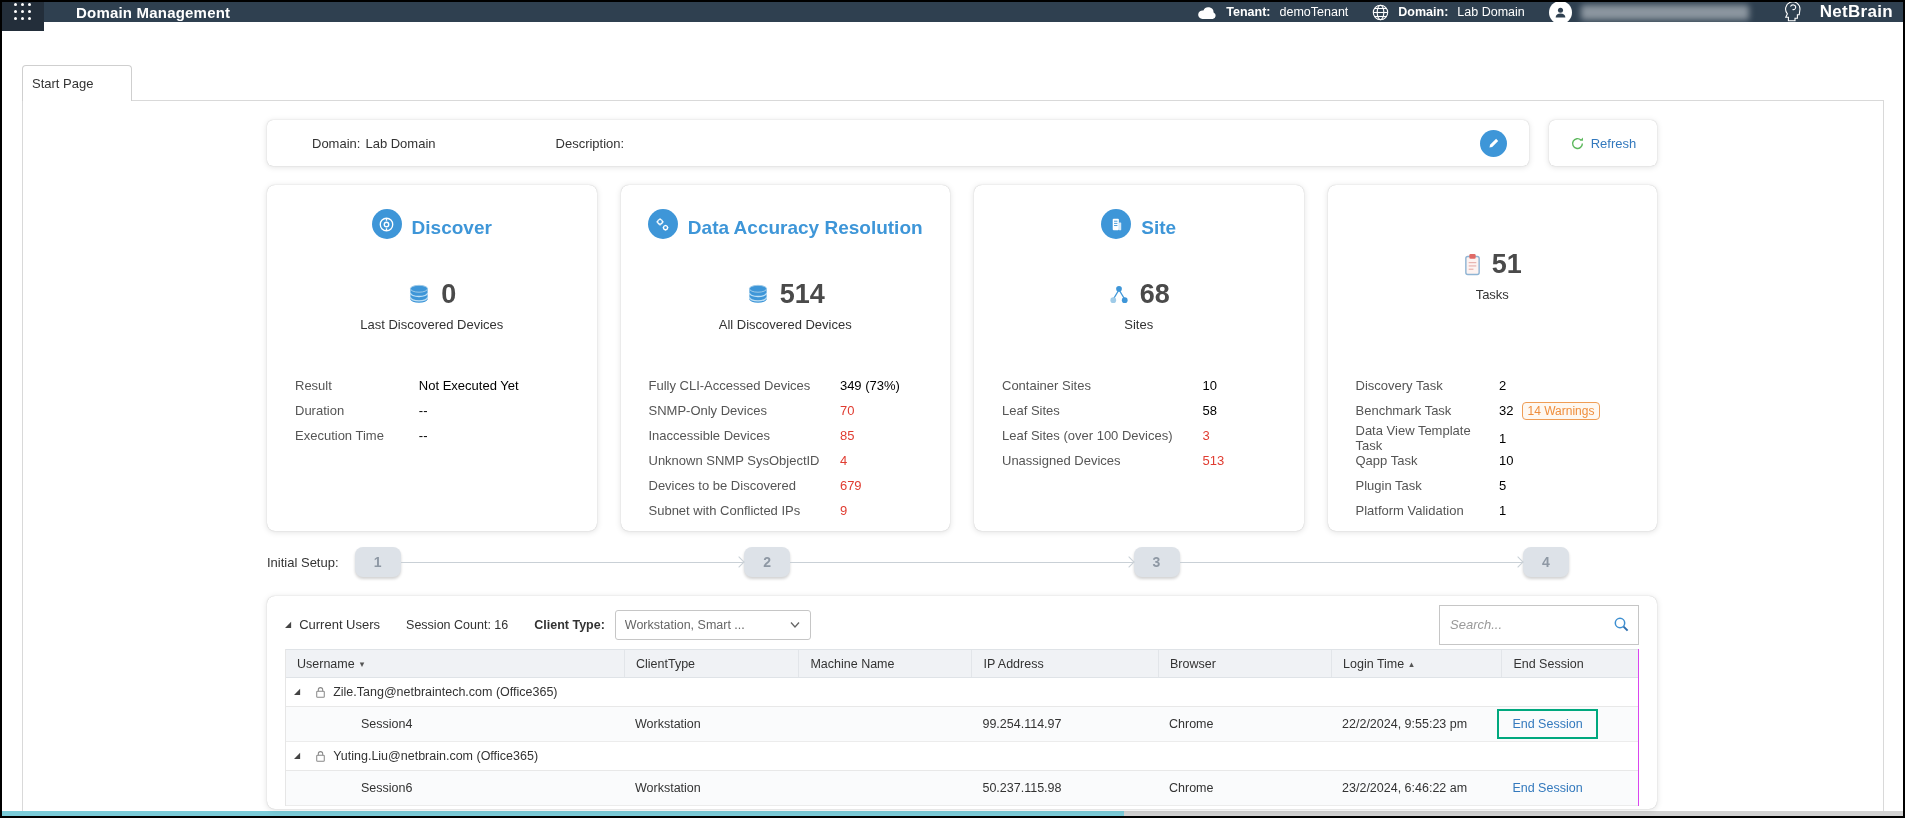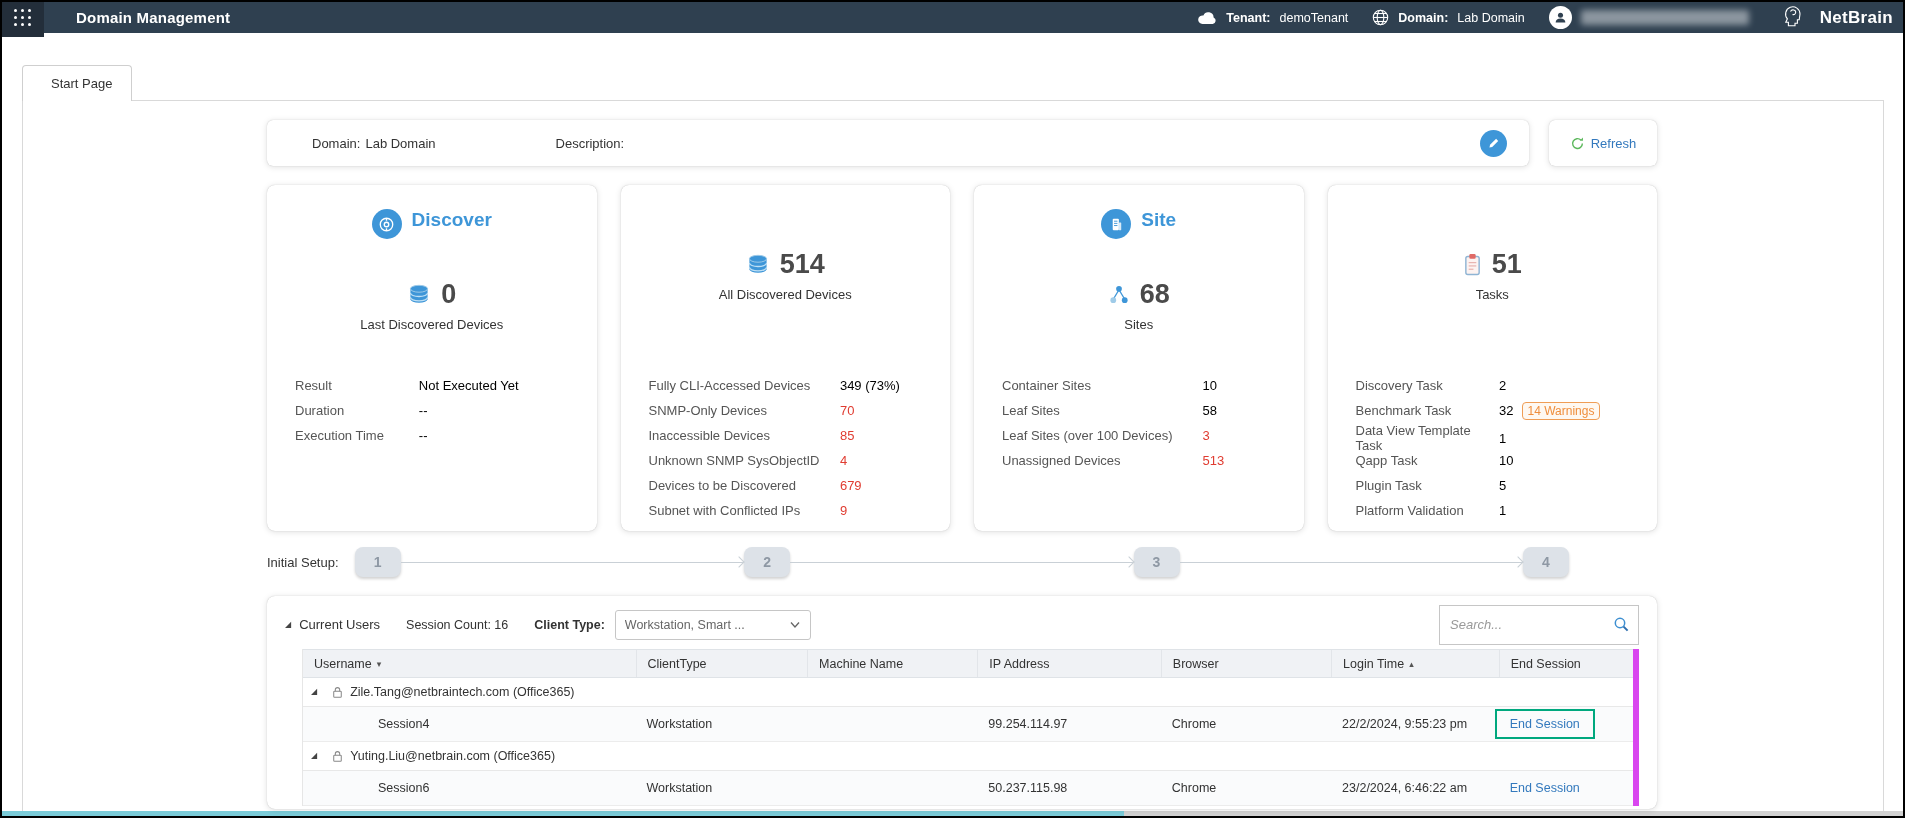--- a/index.html
+++ b/index.html
@@ -1,50 +1,50 @@
 <!DOCTYPE html>
 <html><head>
 <meta charset="utf-8">
 <style>
   * { margin:0; padding:0; box-sizing:border-box; }
   body { width:1905px; height:818px; font-family:"Liberation Sans","DejaVu Sans",sans-serif; background:#888; }
   #frame { position:relative; width:1905px; height:818px; background:#fff; border:2px solid #000; overflow:hidden; }
 
   
-  #topbar { position:absolute; top:0; left:0; right:0; height:31px; background:#2f4050; display:flex; align-items:center; }
+  #topbar { position:absolute; top:0; left:0; right:0; height:20px; background:#2f4050; display:flex; align-items:center; }
   .app-grid { width:42px; height:38px; background:#232e3a; display:flex; align-items:center; justify-content:center; cursor:pointer; }
   .dots { display:grid; grid-template-columns:repeat(3,4px); grid-template-rows:repeat(3,4px); gap:3px; }
   .dots span { width:3px; height:3px; border-radius:50%; background:#fff; }
   .tb-title { color:#fff; font-size:15px; font-weight:bold; margin-left:32px; letter-spacing:.2px; }
   .tb-right { margin-left:auto; display:flex; align-items:center; gap:9px; margin-right:10px; color:#fff; font-size:12.5px;justify-content:flex-end; }
   .tb-label { font-weight:bold; }
   .tb-sep { width:6px; }
   .avatar { width:23px; height:23px; border-radius:50%; background:#fff; display:flex; align-items:center; justify-content:center; cursor:pointer; }
   .blur-bar { width:168px; height:15px; background:#e7ebee; opacity:.5; filter:blur(3px); border-radius:2px; }
   .logo { font-size:17px; font-weight:bold; color:#fff; letter-spacing:.3px; margin-left:6px; }
 
   
-  .tab { position:absolute; top:63px; left:20px; width:110px; height:36px; background:#fff; border:1px solid #cfcfcf; border-bottom:none; border-radius:4px 4px 0 0; font-size:13px; color:#333; display:flex; align-items:center; padding-left:28px; z-index:3; cursor:pointer; }
+  .tab { position:absolute; top:63px; left:20px; width:110px; height:36px; background:#fff; border:1px solid #cfcfcf; border-bottom:none; border-radius:4px 4px 0 0; font-size:13px; color:#333; display:flex; align-items:center; padding-left:9px; z-index:3; cursor:pointer; }
 
   
   #content { position:absolute; top:98px; left:20px; right:19px; bottom:5px; background:#fff; border:1px solid #d9d9d9; border-bottom:none; z-index:1; }
   #col { position:absolute; left:244px; top:0; width:1390px; }
 
   
   .dom-row { margin-top:19px; display:flex; gap:20px; height:46px; }
   .card-sh { background:#fff; border-radius:6px; box-shadow:0 0 1px rgba(0,0,0,.25), 0 1px 6px rgba(0,0,0,.13); }
   .dom-info { flex:1; display:flex; align-items:center; padding:0 22px 0 45px; font-size:13px; color:#333; }
   .dom-desc { margin-left:120px; }
   .pencil-btn { margin-left:auto; width:27px; height:27px; border-radius:50%; background:#3e96d8; display:flex; align-items:center; justify-content:center; cursor:pointer; }
   .refresh-btn { width:108px; display:flex; align-items:center; justify-content:center; gap:6px; color:#3379bd; font-size:13px; cursor:pointer; }
 
   
   .cards-row { margin-top:19px; display:flex; gap:24px; }
   .mcard { flex:1; height:346px; border-radius:8px; background:#fff; box-shadow:0 0 1px rgba(0,0,0,.25), 0 1px 6px rgba(0,0,0,.13); padding-top:24px; position:relative; }
-  .mcard-head { display:flex; align-items:flex-start; justify-content:center; gap:10px; cursor:pointer; }
+  .mcard-head { display:flex; align-items:flex-end; justify-content:center; gap:10px; cursor:pointer; }
   .mcard-circle { width:30px; height:30px; border-radius:50%; background:#3e96d8; display:flex; align-items:center; justify-content:center; flex:none; }
   .mcard-title { font-size:19px; font-weight:bold; color:#3e96d8; }
   .mcard-stat { margin-top:40px; display:flex; align-items:center; justify-content:center; gap:10px; }
   .mcard-num { font-size:27px; font-weight:bold; color:#4a4a4a; }
   .mcard-statlabel { margin-top:7px; text-align:center; font-size:13px; color:#333; }
   .mcard-rows { position:absolute; top:188px; left:28px; right:20px; }
   .mrow { display:grid; height:25px; align-items:center; font-size:13px; }
   .mrow .lbl { color:#555; }
   .mcard:nth-child(1) .mrow { grid-template-columns:44% 1fr; }
   .mcard:nth-child(2) .mrow { grid-template-columns:68% 1fr; }
@@ -68,21 +68,21 @@
   .tri { font-size:8px; color:#444; margin-right:8px; cursor:pointer; line-height:1; }
   .uh-title { margin-right:26px; }
   .uh-count { font-size:12.5px; margin-right:26px; }
   .uh-ct-label { font-weight:bold; margin-right:10px; font-size:12.5px; }
   .ct-select { width:196px; height:30px; border:1px solid #c6c6c6; border-radius:3px; display:flex; align-items:center; padding:0 9px; color:#666; font-size:12.5px; cursor:pointer; }
   .ct-select .cv { flex:1; white-space:nowrap; overflow:hidden; }
   .search-box { margin-left:auto; width:200px; height:40px; border:1px solid #c6c6c6; display:flex; align-items:center; padding:0 8px 0 10px; }
   .search-box input { border:none; outline:none; flex:1; font-size:13px; font-style:italic; color:#555; min-width:0; }
   .search-box input::placeholder { color:#999; font-style:italic; }
 
-  .utable { margin-top:9px; border-left:1px solid #e6e6e6; border-right:6px solid #d946ef;margin-left:17px; }
+  .utable { margin-top:9px; border-left:1px solid #e6e6e6; border-right:1px solid #d946ef; }
   .thead { display:grid; grid-template-columns:25% 12.9% 12.8% 13.8% 12.8% 12.6% 1fr; height:29px; background:#f0f2f5; border-top:1px solid #dfe3e7; border-bottom:1px solid #dfe3e7; align-items:center; font-size:12.5px; color:#333; }
   .th { padding-left:11px; height:100%; display:flex; align-items:center; gap:5px; border-left:1px solid #e2e5e9; cursor:pointer; }
   .th:first-child { border-left:none; }
   .sort { font-size:9px; color:#555; }
   .grow { height:29px; display:flex; align-items:center; padding-left:8px; gap:7px; font-size:12.5px; color:#333; border-bottom:1px solid #e8e8e8; background:#fff; cursor:pointer; }
   .srow { display:grid; grid-template-columns:25% 12.9% 12.8% 13.8% 12.8% 12.6% 1fr; height:35px; align-items:center; background:#fafbfc; border-bottom:1px solid #ececec; font-size:12.5px; color:#333; }
   .srow .cell { padding-left:11px; }
   .srow .cell.first { padding-left:75px; }
   .es-link { color:#3379bd; cursor:pointer; }
   .hl-box { display:inline-block; border:2px solid #00a87e; padding:6px 13px; margin-left:-15px; background:transparent; position:relative; z-index:2; }
@@ -222,20 +222,37 @@
               <div class="mrow">
       <span class="lbl">Execution Time</span>
       <span class="valwrap">
         <span class="val-blue">--</span>
 
       </span>
     </div>
             </div>
           </div>
           <div class="mcard">
+    <div class="mcard-head">
+      <span class="mcard-circle">
+                <svg width="17" height="17" viewBox="0 0 18 18" fill="none" stroke="#fff" stroke-width="1.3">
+                  <circle cx="6.4" cy="6.2" r="2.5"></circle>
+                  <line x1="6.4" y1="2.4" x2="6.4" y2="3.7"></line>
+                  <line x1="6.4" y1="8.7" x2="6.4" y2="10"></line>
+                  <line x1="2.6" y1="6.2" x2="3.9" y2="6.2"></line>
+                  <line x1="8.9" y1="6.2" x2="10.2" y2="6.2"></line>
+                  <circle cx="12.2" cy="12.4" r="2.1"></circle>
+                  <line x1="12.2" y1="9.4" x2="12.2" y2="10.3"></line>
+                  <line x1="12.2" y1="14.5" x2="12.2" y2="15.4"></line>
+                  <line x1="9.2" y1="12.4" x2="10.1" y2="12.4"></line>
+                  <line x1="14.3" y1="12.4" x2="15.2" y2="12.4"></line>
+                </svg>
+              </span>
+      <span class="mcard-title">Data Accuracy Resolution</span>
+    </div>
     <div class="mcard-stat">
       <span>
                 <svg width="24" height="21" viewBox="0 0 24 22">
                   <ellipse cx="12" cy="5" rx="9" ry="3.6" fill="#3e96d8"></ellipse>
                   <path d="M3 5 v11 a9 3.6 0 0 0 18 0 V5 z" fill="#3e96d8"></path>
                   <path d="M3 9.5 a9 3.6 0 0 0 18 0" fill="none" stroke="#bfe0f5" stroke-width="1.4"></path>
                   <path d="M3 14 a9 3.6 0 0 0 18 0" fill="none" stroke="#bfe0f5" stroke-width="1.4"></path>
                   <ellipse cx="12" cy="5" rx="9" ry="3.6" fill="none" stroke="#9fcbe8" stroke-width="1"></ellipse>
                 </svg>
               </span>

